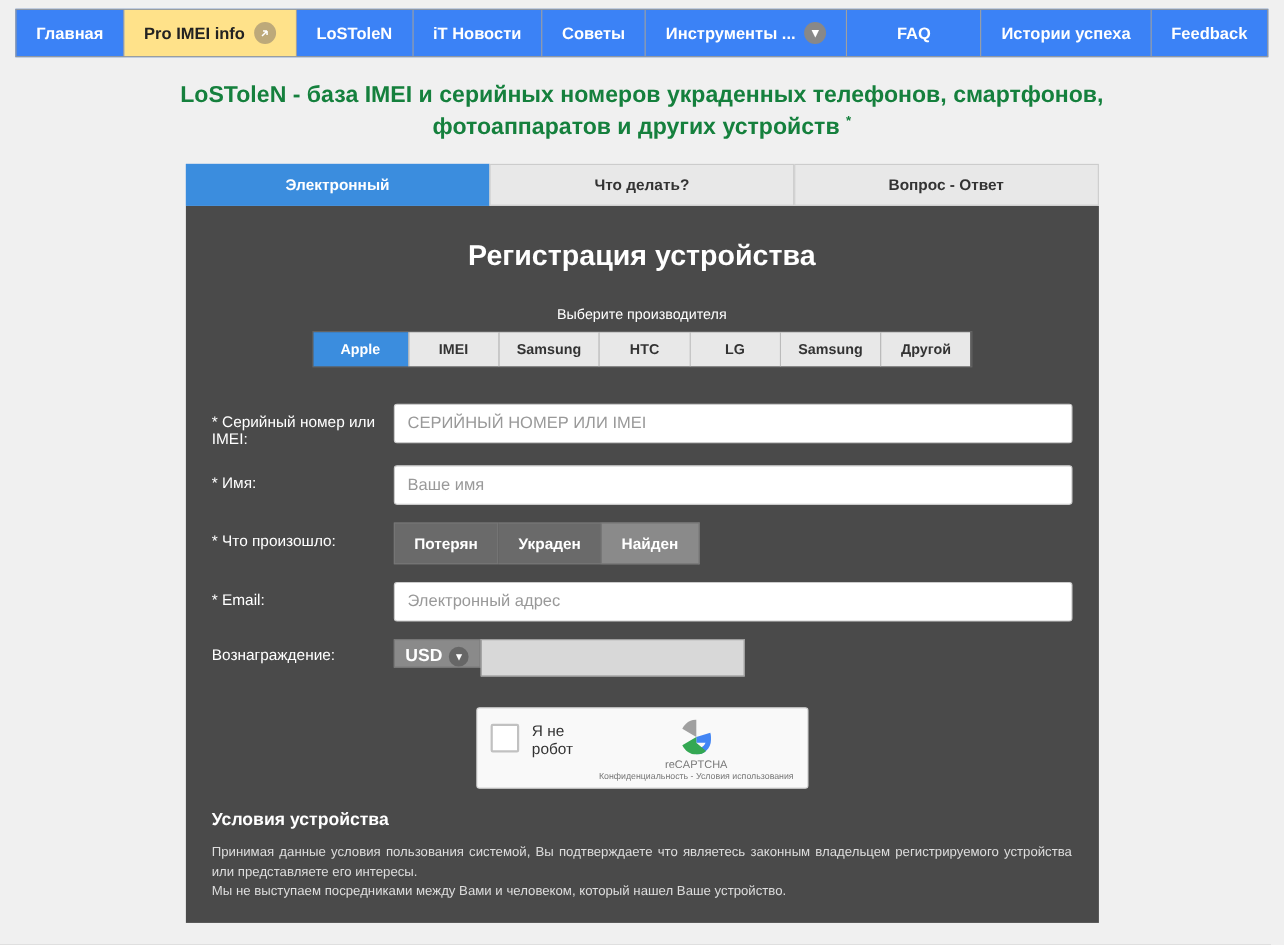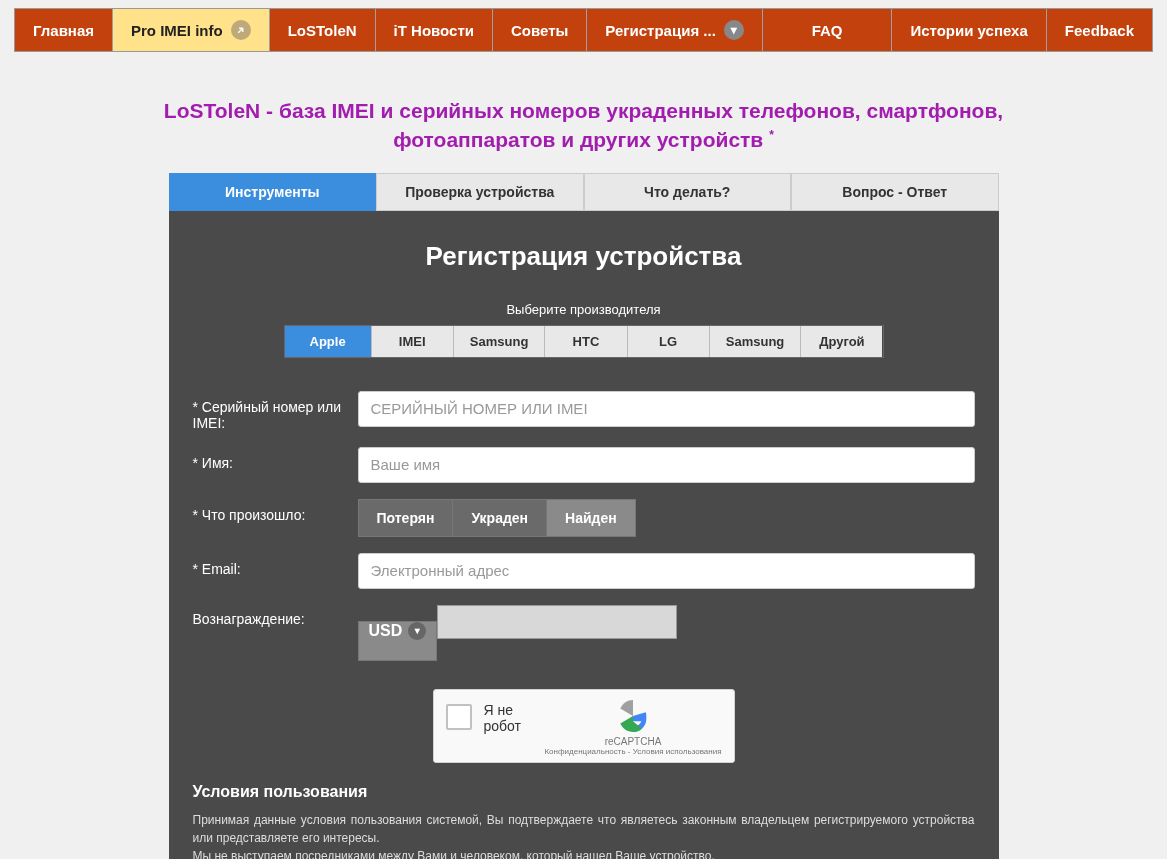--- a/index.html
+++ b/index.html
@@ -5,21 +5,21 @@
   * { box-sizing: border-box; margin: 0; padding: 0; }
   body {
     font-family: Arial, Helvetica, sans-serif;
     background: #f0f0f0;
     width: 1167px;
     height: 859px;
     overflow: hidden;
   }
   .topnav {
     display: flex;
-    background: #c2410c;
+    background: #3b82f6;
     height: 44px;
     margin: 8px 14px 0 14px;
     border: 1px solid #999;
   }
   .topnav-item {
     display: flex;
     align-items: center;
     justify-content: center;
     padding: 0 18px;
     color: #fff;
@@ -42,24 +42,24 @@
     border-radius: 50%;
     background: #888;
     margin-left: 8px;
     color: #fff;
     font-size: 12px;
   }
   .topnav-item.active .nav-circle-icon { background: #bda97a; color: #fff; }
 
   .page-title {
     text-align: center;
-    margin: 44px auto 18px;
+    margin: 20px auto 18px;
     font-size: 21px;
     font-weight: bold;
-    color: #a21caf;
+    color: #15803d;
     max-width: 900px;
     line-height: 1.4;
   }
   .page-title sup { font-size: 12px; }
 
   .panel-wrap {
     width: 830px;
     margin: 0 auto;
   }
   .tabs {
@@ -156,29 +156,28 @@
     background: #8a8a8a;
     color: #fff;
     border: 1px solid #777;
     cursor: pointer;
   }
   .btn + .btn { border-left: none; }
   .btn.dark { background: #6a6a6a; }
 
   .currency-sel {
     display: inline-flex;
-    align-items: flex-start;
+    align-items: flex-end;
     background: #8a8a8a;
     color: #fff;
     font-weight: bold;
     padding: 0 10px;
-    height: 40px;
+    height: 26px;
     border: 1px solid #777;
     cursor: pointer;
-    margin-top: 16px;
   }
   .currency-sel .chev { margin-left: 6px; background:#666; border-radius:50%; width:18px; height:18px; display:inline-flex;align-items:center;justify-content:center;font-size:10px;}
   .amount-input {
     width: 240px;
     height: 34px;
     border: 1px solid #999;
     background: #d8d8d8;
     vertical-align: top;
   }
 
@@ -231,43 +230,42 @@
   <div class="topnav-item">
       <span>LoSToleN</span>
     </div>
   <div class="topnav-item">
       <span>iT Новости</span>
     </div>
   <div class="topnav-item">
       <span>Советы</span>
     </div>
   <div class="topnav-item">
-    <span>Регистрация ...</span>
+    <span>Инструменты ...</span>
     <span class="nav-circle-icon">▾</span>
   </div>
   <div class="topnav-item" style="flex:1;justify-content:center">
       <span>FAQ</span>
     </div>
   <div class="topnav-item">
       <span>Истории успеха</span>
     </div>
   <div class="topnav-item" style="border-right:none">
       <span>Feedback</span>
     </div>
 </div>
 
 <div class="page-title">
   <span>LoSToleN - база IMEI и серийных номеров украденных телефонов, смартфонов,</span><br>
   <span>фотоаппаратов и других устройств</span> <sup>*</sup>
 </div>
 
 <div class="panel-wrap">
   <div class="tabs">
-    <div class="tab active">Инструменты</div>
-    <div class="tab">Проверка устройства</div>
+    <div class="tab active">Электронный</div>
     <div class="tab">Что делать?</div>
     <div class="tab">Вопрос - Ответ</div>
   </div>
 
   <div class="panel">
     <div class="panel-heading">Регистрация устройства</div>
 
     <div class="mfg-label">Выберите производителя</div>
     <div class="mfg-tabs">
       <div class="mfg-tab active">Apple</div>
@@ -324,20 +322,20 @@
           <path fill="#4285F4" d="M44 24c0-2-.3-3.9-.9-5.7L24 24v8l12.6 0C34.6 37 29.8 40 24 40v8c11 0 20-9 20-20z"></path>
           <path fill="#34A853" d="M24 48c5.4 0 10-1.8 13.3-4.9L24 32V24L4.9 35.3C8.6 42.9 15.7 48 24 48z"></path>
           <path fill="#A0A0A0" d="M24 0C15.7 0 8.6 5.1 4.9 12.7L24 24V0z"></path>
         </svg>
         <div class="recaptcha-logo">reCAPTCHA</div>
         <div>Конфиденциальность - Условия использования</div>
       </div>
     </div>
 
     <div class="terms">
-      <div class="terms-heading">Условия пользования</div>
+      <div class="terms-heading">Условия устройства</div>
       <div class="terms-text">
         <span>Принимая данные условия пользования системой, Вы подтверждаете что являетесь законным владельцем регистрируемого устройства или представляете его интересы.</span><br>
         <span>Мы не выступаем посредниками между Вами и человеком, который нашел Ваше устройство.</span>
       </div>
     </div>
   </div>
 </div>
 
 </body></html>

